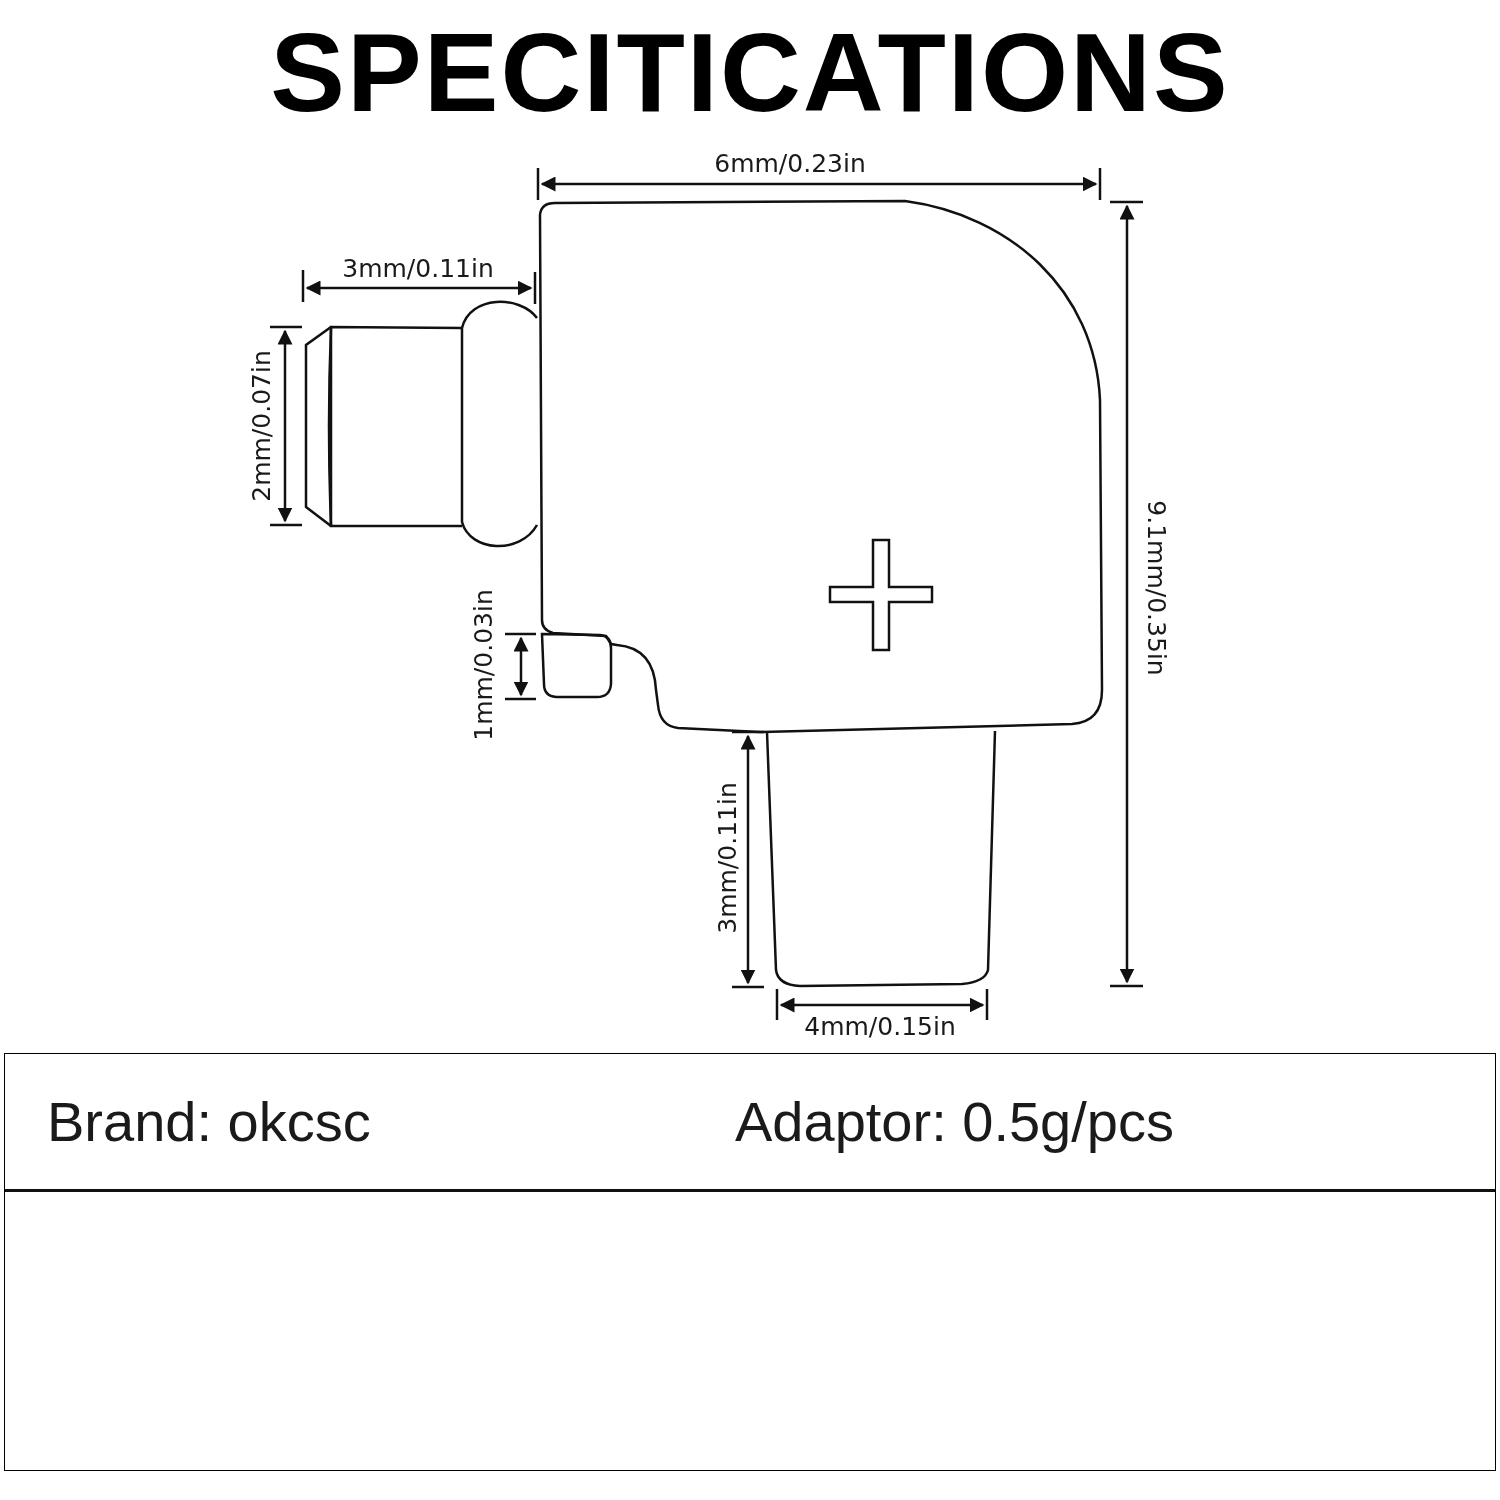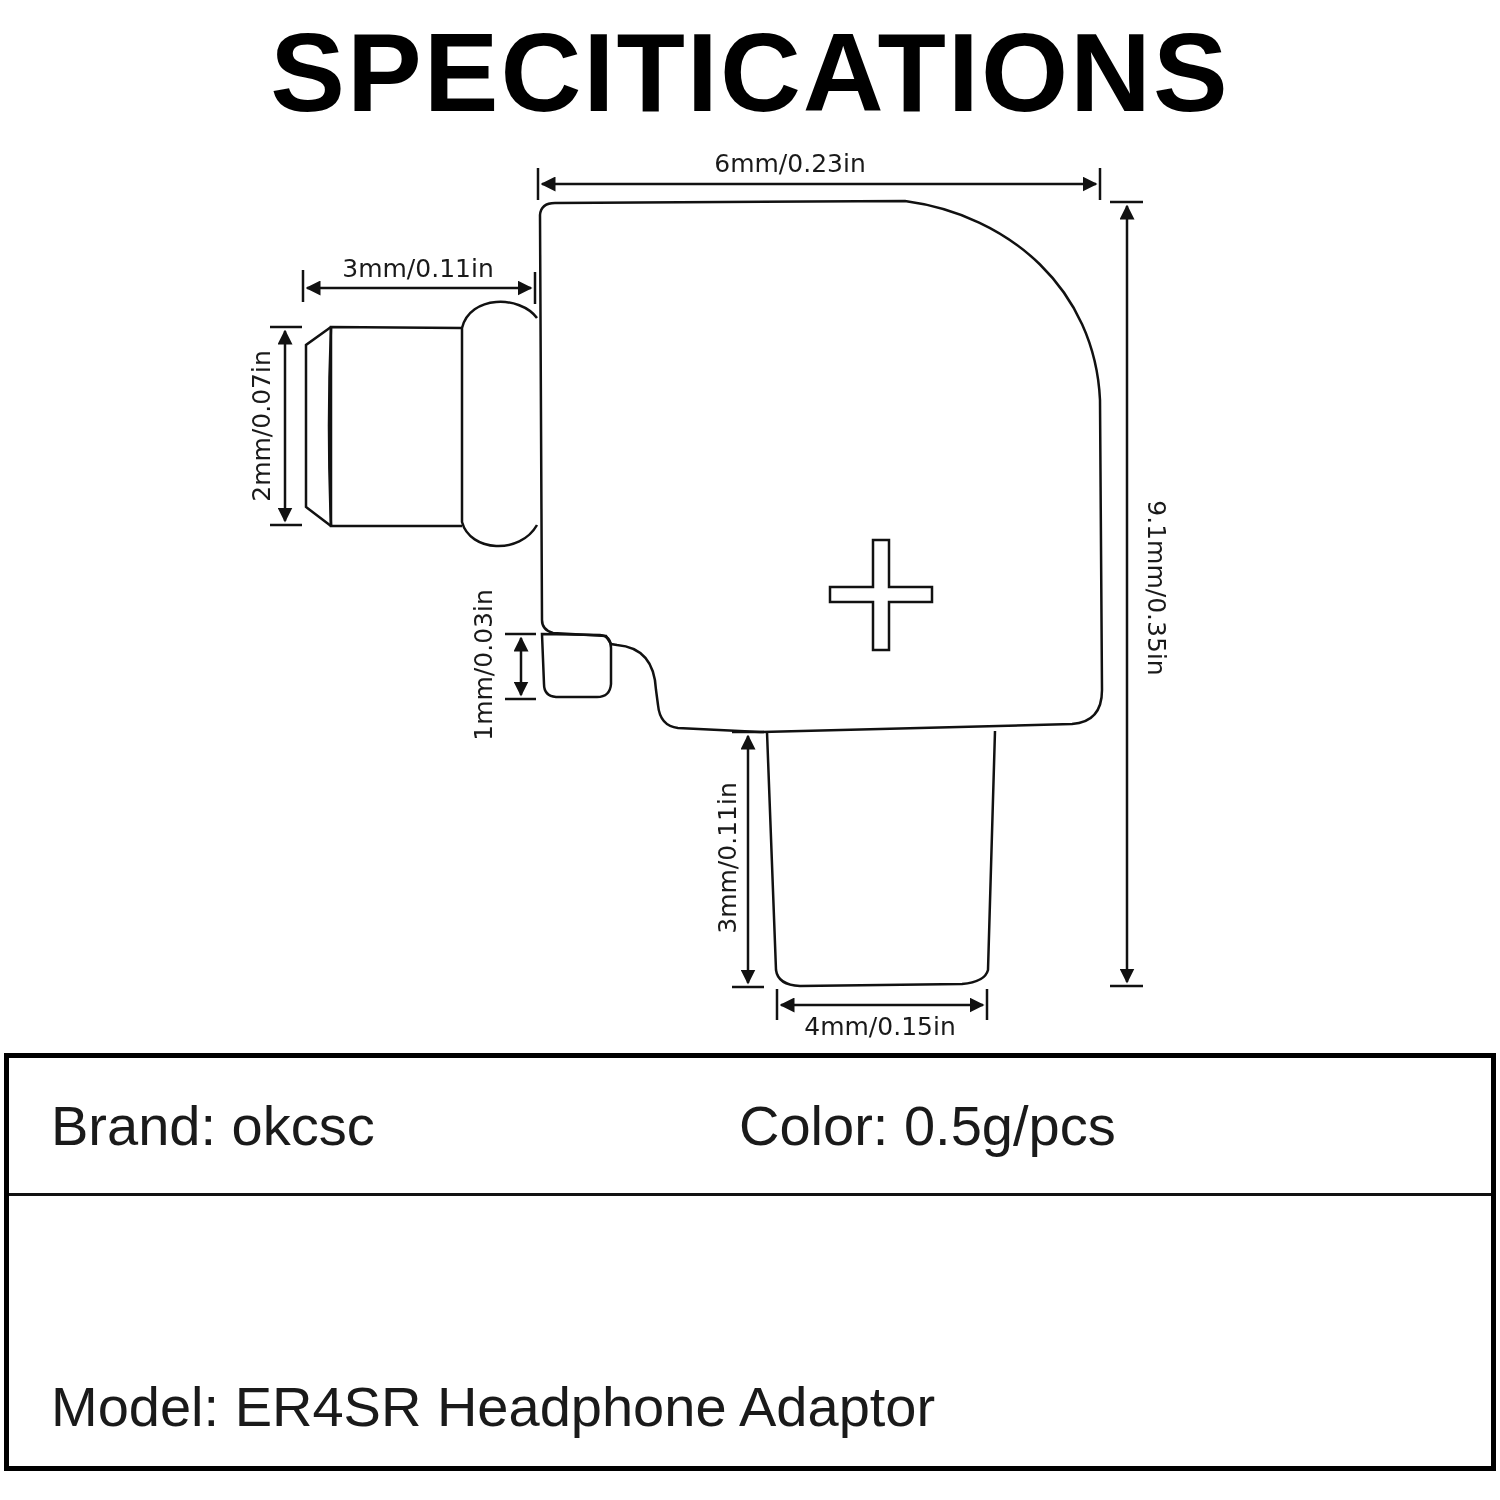--- a/index.html
+++ b/index.html
@@ -39,21 +39,21 @@
       font-family: "DejaVu Sans", sans-serif;
       font-size: 25px;
       fill: #1a1a1a;
     }
     .spec-table {
       position: absolute;
       left: 4px;
       top: 1053px;
       width: 1492px;
       height: 418px;
-      border: 5px solid #000000;
+      border: 1px solid #000000;
       box-sizing: border-box;
     }
     .spec-row {
       position: absolute;
       left: 0;
       width: 100%;
       box-sizing: border-box;
     }
     .spec-row.r0 { top: 0; height: 138px; border-bottom: 3px solid #111111; }
     .spec-row.r1 { top: 138px; height: 144px; border-bottom: 3px solid #111111; }
@@ -158,18 +158,15 @@
     <line x1="777" y1="989" x2="777" y2="1020"></line>
     <line x1="987" y1="989" x2="987" y2="1020"></line>
     <line x1="781" y1="1005" x2="983" y2="1005" marker-start="url(#arr)" marker-end="url(#arr)"></line>
   </g>
   <text class="dim-text" x="880" y="1035" text-anchor="middle">4mm/0.15in</text>
 </svg>
 
 <div class="spec-table">
   <div class="spec-row r0">
     <div class="cell left">Brand: okcsc</div>
-    <div class="cell right-a">Color: 0.5g/pcs</div>
-  </div>
-  <div class="spec-row r2">
-    <div class="cell left">Model: ER4SR Headphone Adaptor</div>
+    <div class="cell right-a">Adaptor: 0.5g/pcs</div>
   </div>
 </div>
 
 </body></html>

